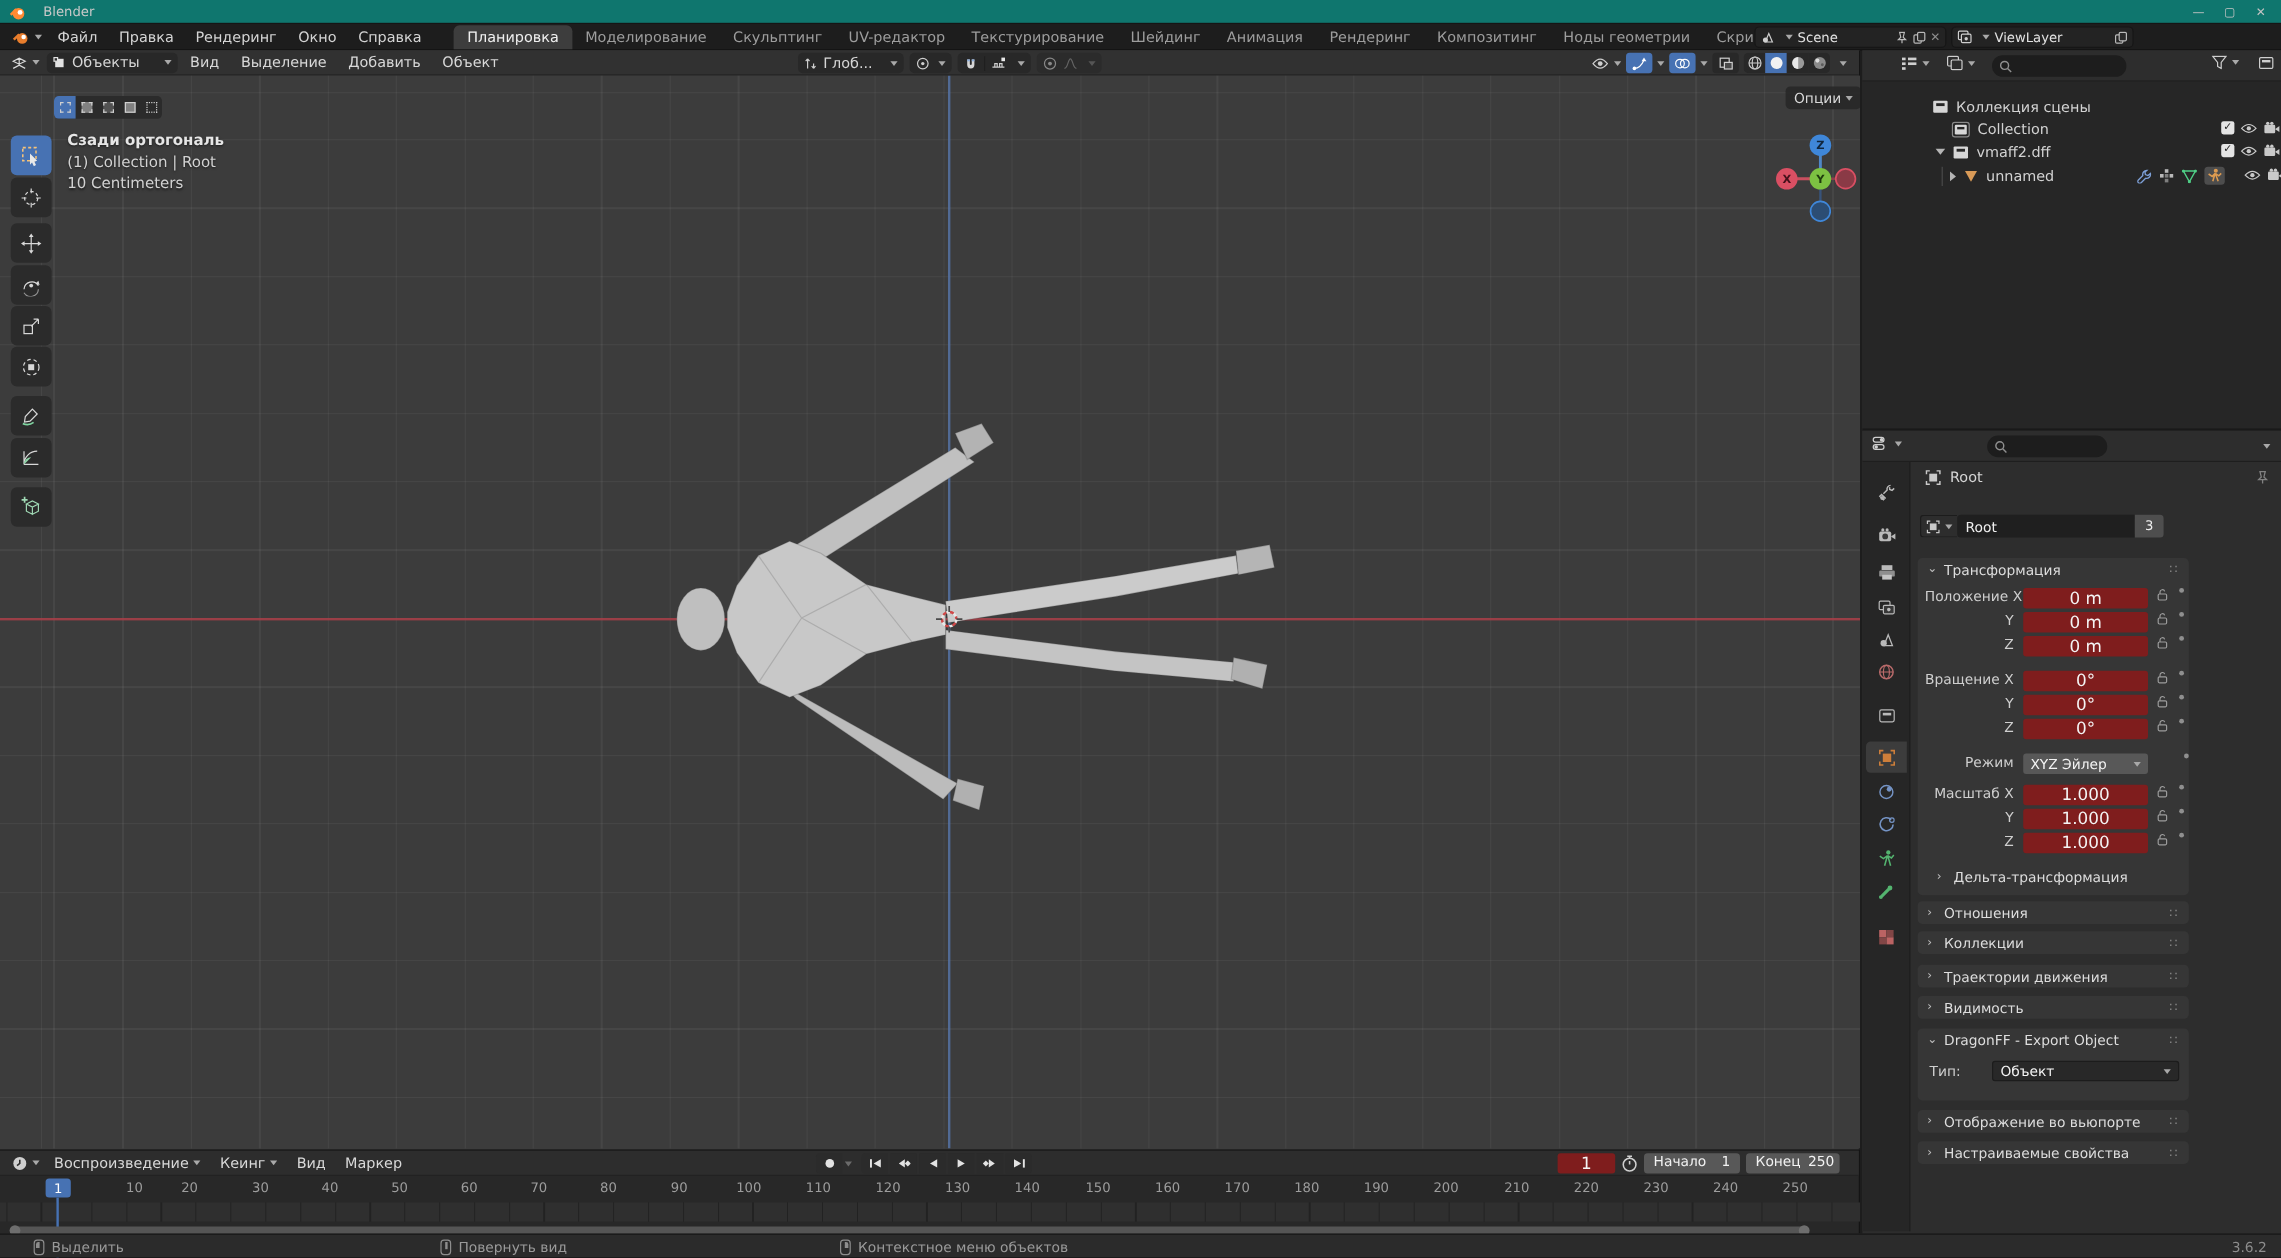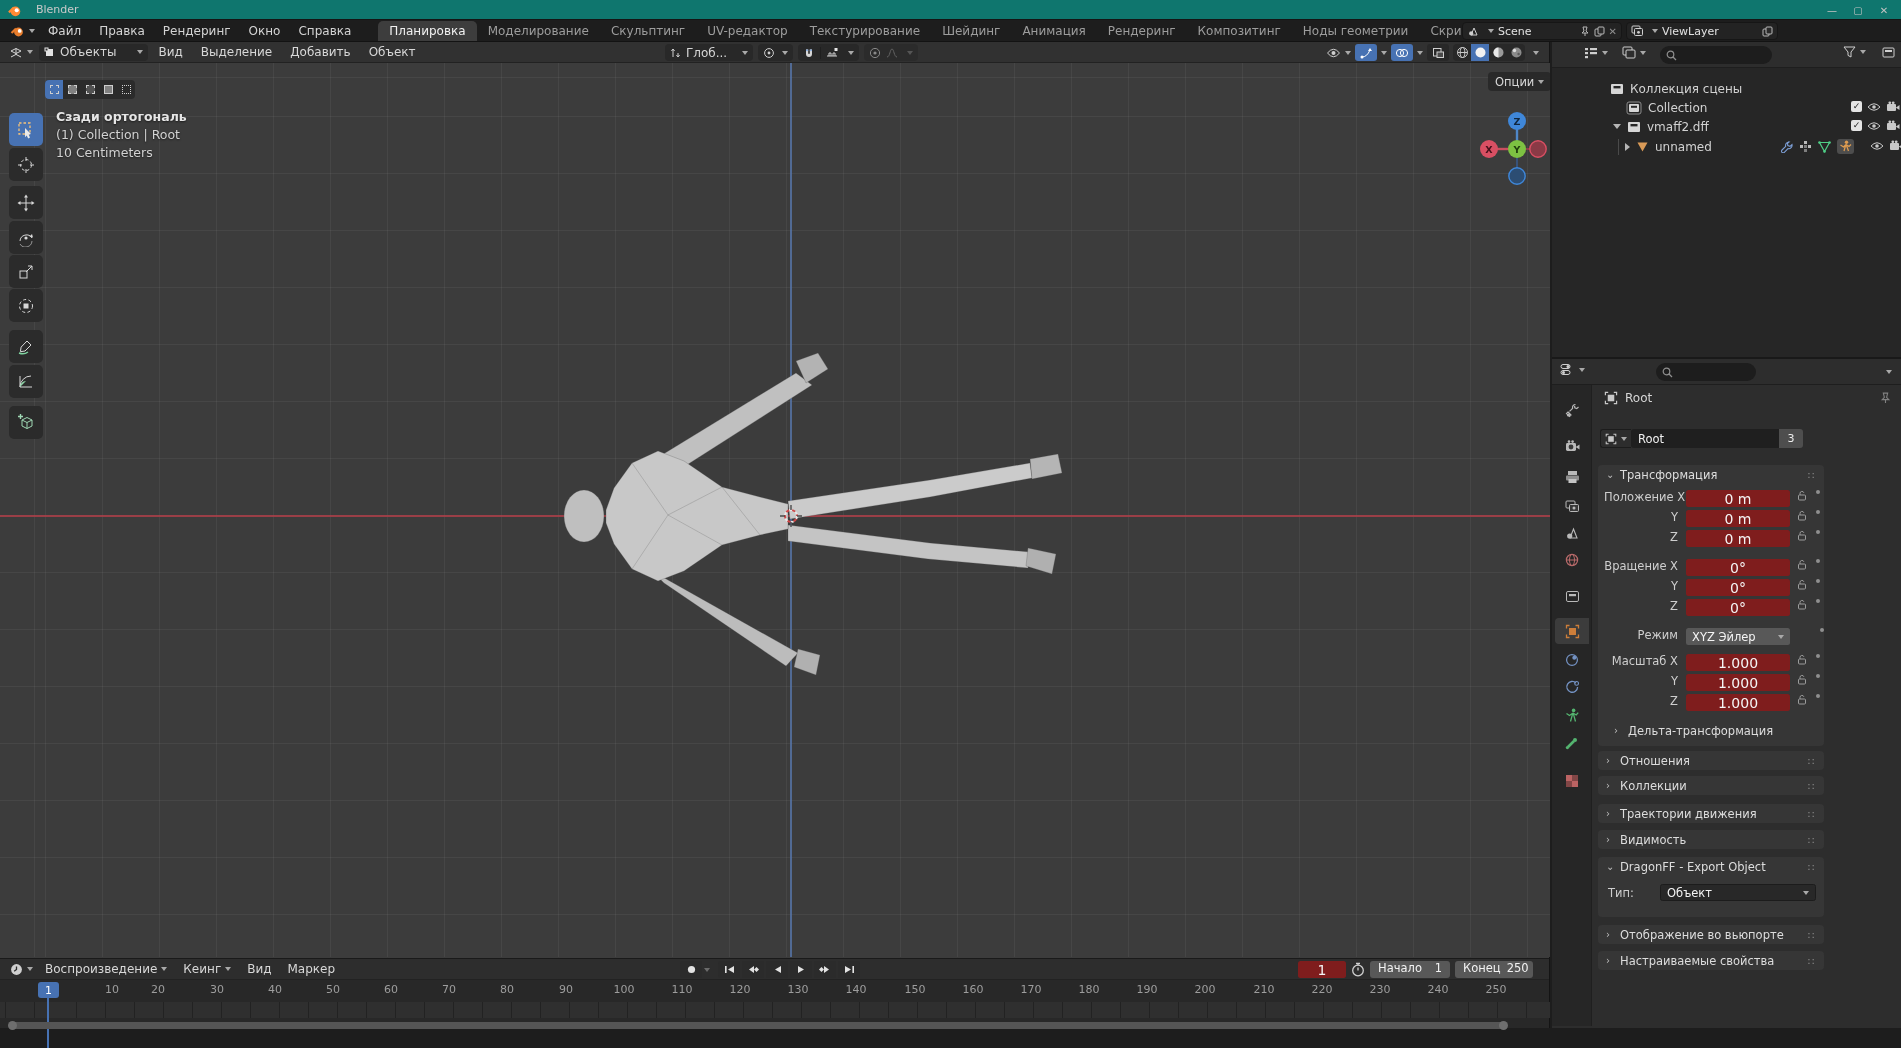--- a/index.html
+++ b/index.html
@@ -997,14 +997,35 @@
           <span class="grip">::</span>
       </div>
       <div class="pcard phead" style="top:592px;height:19px">
         <span class="arr">›</span>
           <span>Настраиваемые свойства</span>
           <span class="grip">::</span>
       </div>
     </div>
   </div>
 
+  <div id="statusbar" class="ab">
+    <div class="skey" style="left:28px">
+      <span class="micon">
+          <i style="left:1px;top:1px;width:3px;height:5px;border-radius:2px 0 0 0"></i>
+        </span>
+      <span>Выделить</span>
+    </div>
+    <div class="skey" style="left:367px">
+      <span class="micon">
+          <i style="left:3px;top:1px;width:2px;height:6px"></i>
+        </span>
+      <span>Повернуть вид</span>
+    </div>
+    <div class="skey" style="left:700px">
+      <span class="micon">
+          <i style="right:1px;top:1px;width:3px;height:5px;border-radius:0 2px 0 0"></i>
+        </span>
+      <span>Контекстное меню объектов</span>
+    </div>
+    <div class="skey" style="right:12px;color:#8d8d8d">3.6.2</div>
+  </div>
 
 </div>
 
 </body></html>

